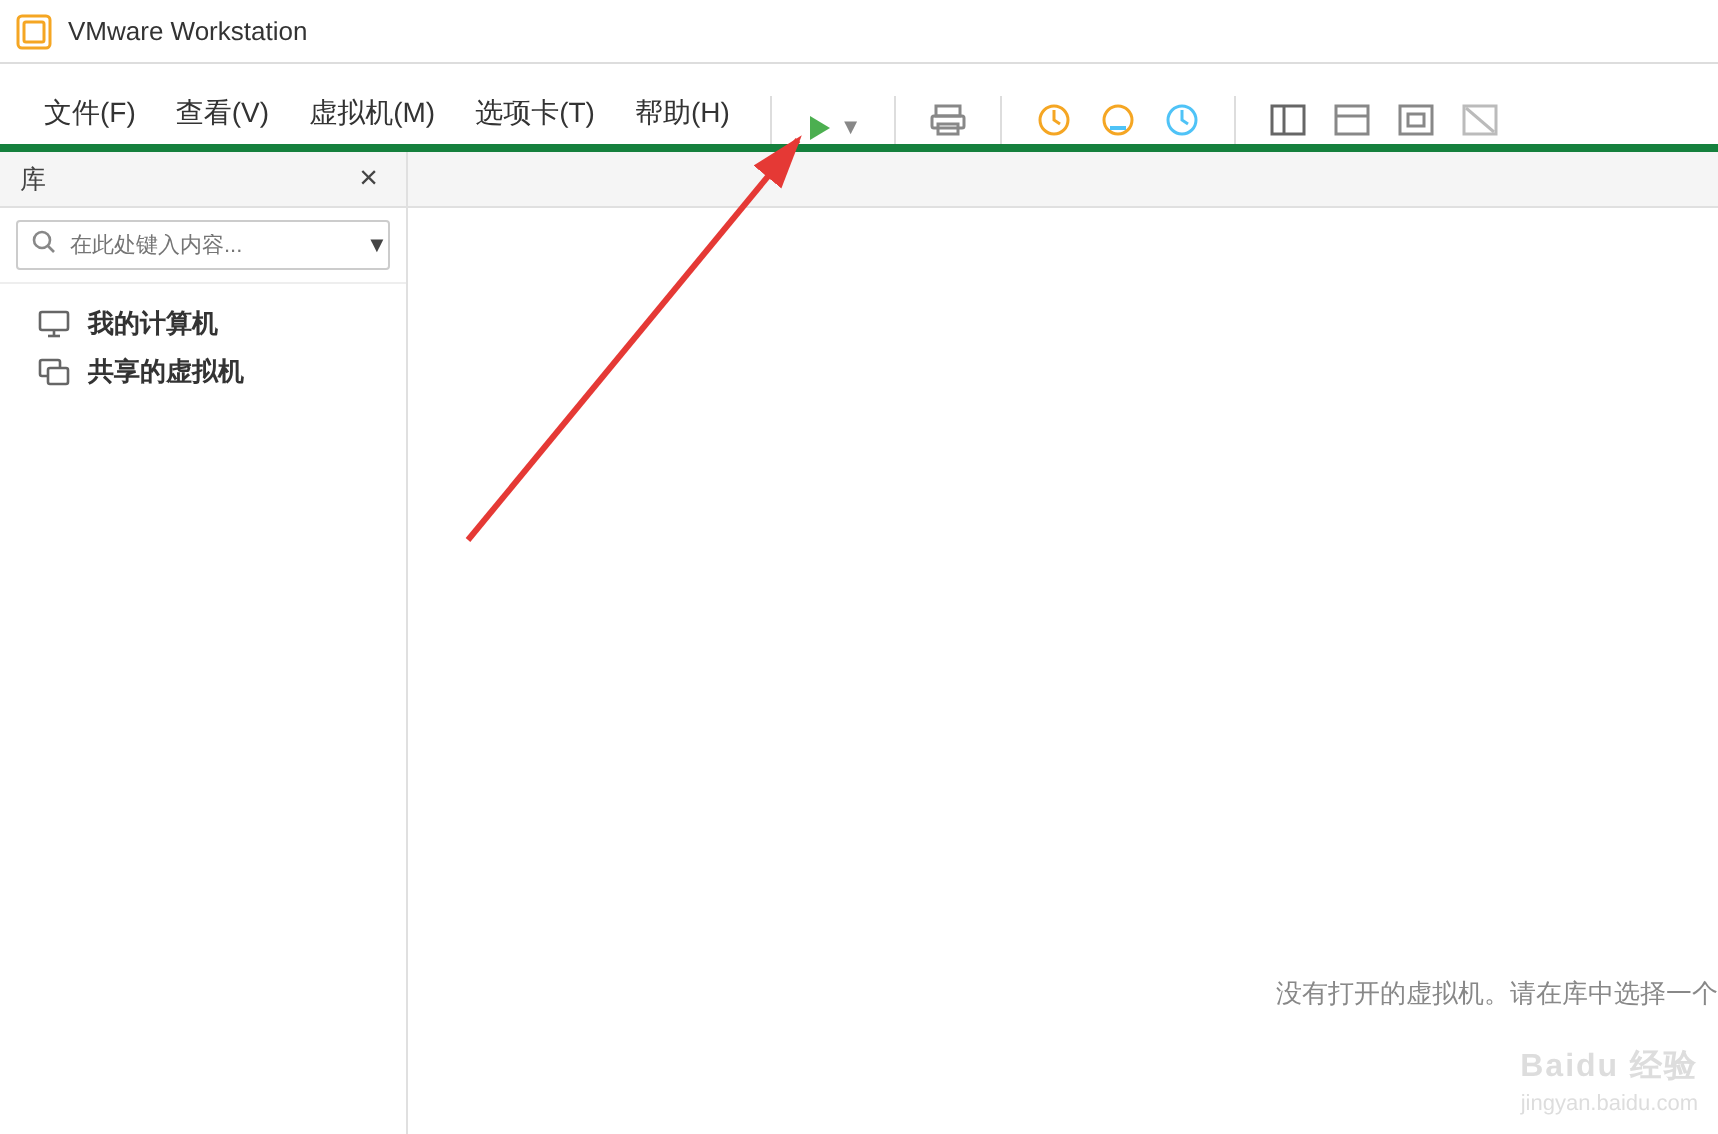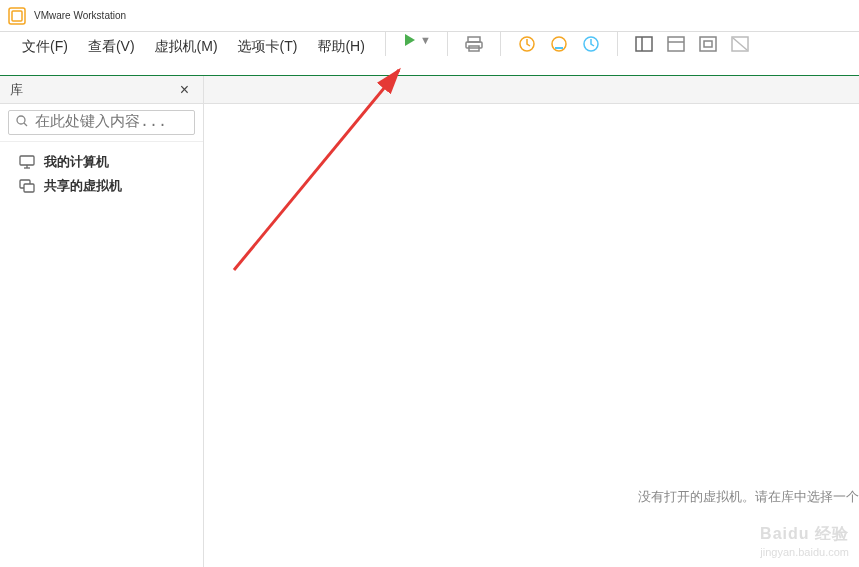--- a/index.html
+++ b/index.html
@@ -21,27 +21,27 @@
   border-bottom: 1px solid #ddd;
   background: #fff;
 }
 .titlebar .app-icon {
   width: 18px; height: 18px;
   margin-right: 8px;
   display: inline-flex;
   align-items: center;
   justify-content: center;
 }
-.titlebar .title-text { font-size: 10px; color: #333; text-align: right; }
+.titlebar .title-text { font-size: 13px; color: #333; text-align: right; }
 .menubar {
   height: 44px;
   display: flex;
-  align-items: flex-start;
+  align-items: flex-end;
   padding: 0 12px;
-  border-bottom: 1px solid #15803d;
+  border-bottom: 4px solid #15803d;
   gap: 0;
 }
 .menubar .menu-item {
   padding: 6px 10px;
   font-size: 14px;
   color: #333;
   cursor: pointer;
 }
 .menubar .sep {
   width: 1px;
@@ -95,23 +95,23 @@
   align-items: center;
   border: 1px solid #ccc;
   border-radius: 2px;
   padding: 3px 6px;
   gap: 6px;
 }
 .search-box input {
   border: none;
   outline: none;
   flex: 1;
-  font-size: 15px;
+  font-size: 11px;
   color: #999;
-  font-family: Liberation Mono, monospace;
+  font-family: Liberation Sans, sans-serif;
   background: transparent;
 }
 .search-box .chevron { font-size: 11px; color: #444; cursor: pointer; }
 .tree {
   padding: 8px 10px;
   font-weight: bold;
 }
 .tree-item {
   display: flex;
   align-items: center;

